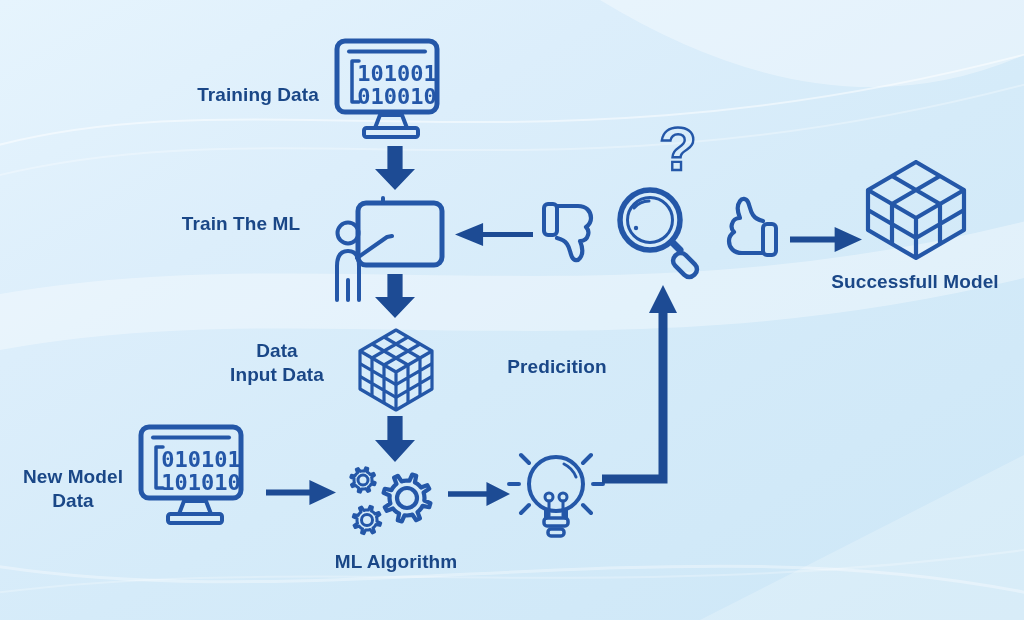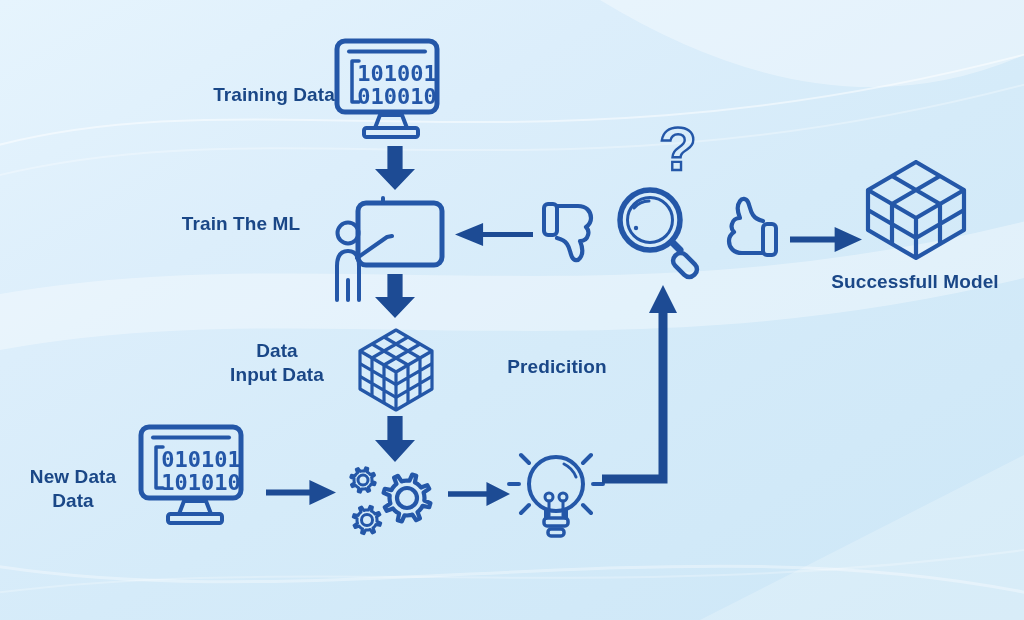--- a/index.html
+++ b/index.html
@@ -30,38 +30,41 @@
   <svg class="bgfx" width="1024" height="620" viewBox="0 0 1024 620">
     <path d="M600,0 Q830,140 1024,55 L1024,0 Z" fill="rgba(255,255,255,0.35)"></path>
     <path d="M-20,150 C260,70 540,190 1060,45" stroke="rgba(255,255,255,0.5)" stroke-width="2" fill="none"></path>
     <path d="M-20,180 C280,100 560,215 1060,75" stroke="rgba(255,255,255,0.3)" stroke-width="2" fill="none"></path>
     <path d="M-40,330 C300,255 620,365 1080,235" stroke="rgba(255,255,255,0.35)" stroke-width="55" fill="none"></path>
     <path d="M-40,560 C300,625 700,515 1060,600" stroke="rgba(255,255,255,0.35)" stroke-width="3" fill="none"></path>
     <path d="M700,620 L1024,455 L1024,620 Z" fill="rgba(255,255,255,0.22)"></path>
     <path d="M-20,595 C300,550 620,610 1060,545" stroke="rgba(255,255,255,0.25)" stroke-width="2" fill="none"></path>
   </svg>
 
-  <div class="label" style="left:204px;top:83px;width:140px;">
+  <div class="label" style="left:188px;top:83px;width:140px;">
     <span>Training Data</span>
   </div>
 
   <div class="label" style="left:166px;top:212px;width:150px;">
     <div>Train The ML</div>
   </div>
 
   <div class="label" style="left:212px;top:339px;width:130px;">
     <div>Data</div>
     <div>Input Data</div>
   </div>
 
   <div class="label" style="left:15px;top:465px;width:116px;">
-    <div>New Data</div>
+    <div>New Model</div>
     <div>Data</div>
   </div>
 
+  <div class="label" style="left:326px;top:550px;width:140px;">
+    <span>ML Algorithm</span>
+  </div>
 
   <div class="label" style="left:492px;top:355px;width:130px;">
     <span>Predicition</span>
   </div>
 
   <div class="label" style="left:822px;top:270px;width:186px;">
     <span>Successfull Model</span>
   </div>
 
   <div class="node icon" style="left:334px;top:38px;">

